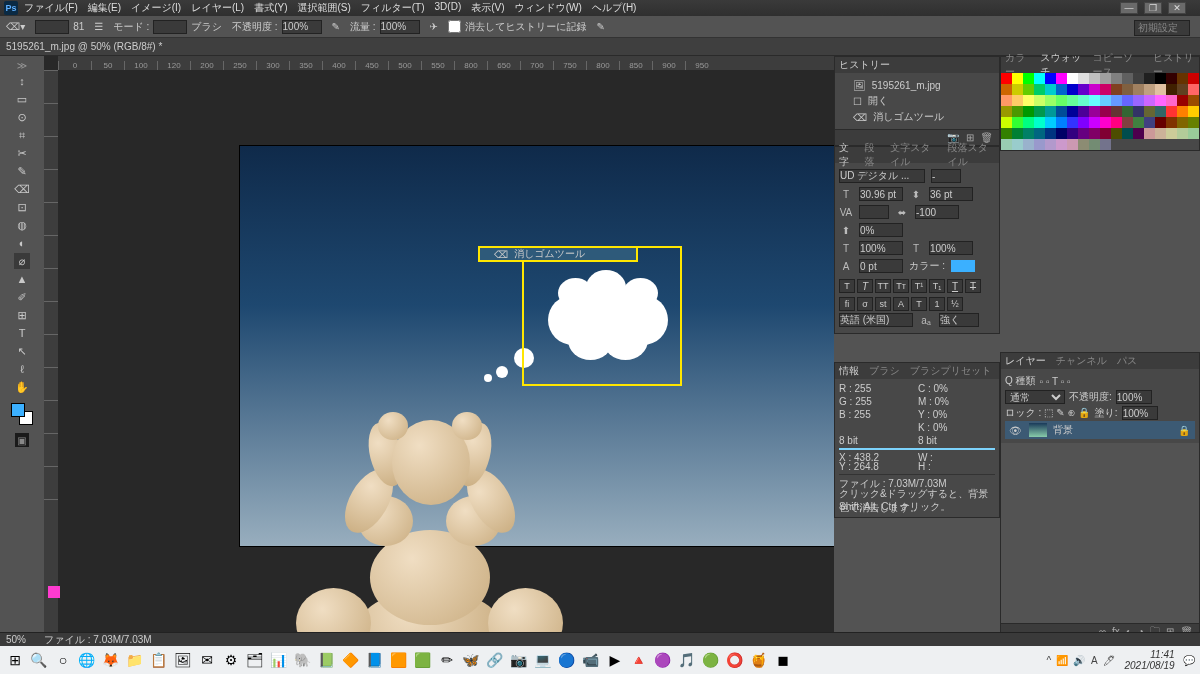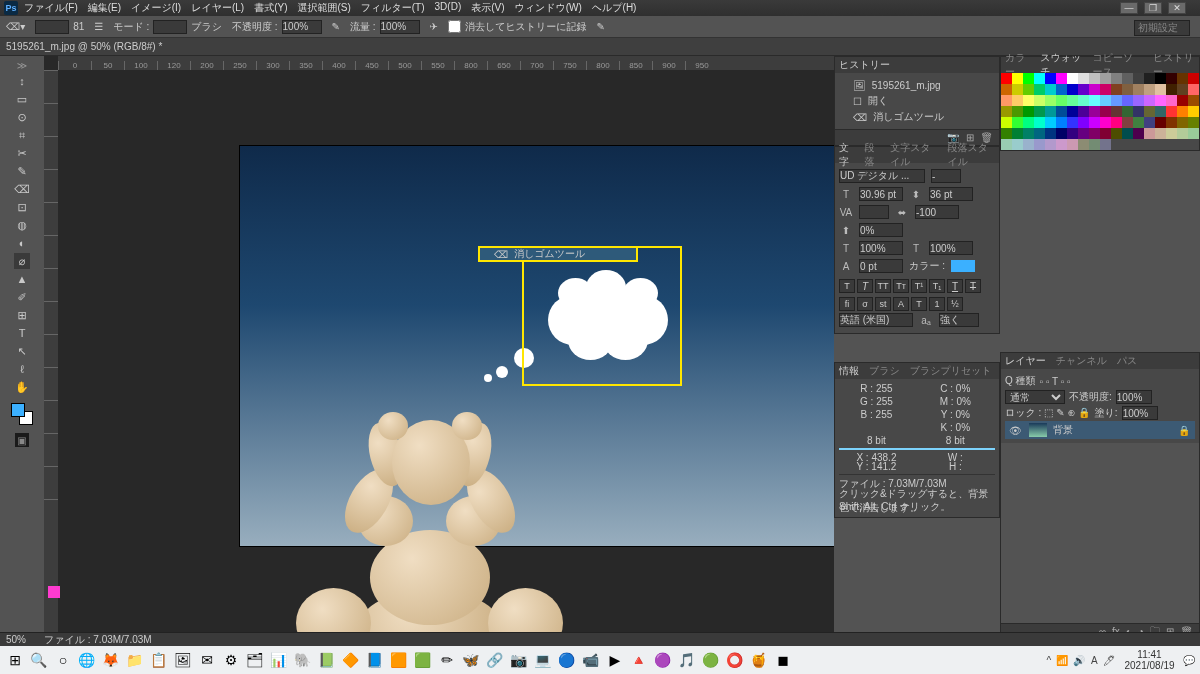--- a/index.html
+++ b/index.html
@@ -73,32 +73,32 @@
 .histrow.sel { background:#2e5a7a;}
 .charpanel .row { display:flex; align-items:center; gap:6px; height:18px;}
 .charpanel input { width:44px; background:#3a3a3a; border:1px solid #222; color:#ccc; height:14px;}
 .charpanel .ico { width:14px; display:inline-block; text-align:center; color:#bbb;}
 .btnrow { display:flex; gap:2px; margin-top:4px;}
 .btnrow .b { width:16px; height:14px; background:#3a3a3a; border:1px solid #222; color:#ccc; display:flex; align-items:center; justify-content:center; font-size:9px;}
 .colorswatch { width:24px; height:12px; background:#3bb0ff; display:inline-block; vertical-align:middle;}
 .swatches { display:flex; flex-wrap:wrap; padding:0;}
 .sw { width:11px; height:11px;}
 .infopanel .row { display:flex; gap:4px; height:13px; }
-.infopanel .col { width:48%;text-align:center;}
+.infopanel .col { width:48%;}
 .layers .lrow { display:flex; align-items:center; height:18px; gap:6px; background:#3c5a74; padding:0 4px;}
 .layers .eye { width:14px;}
 .layers select, .layers input { background:#3a3a3a; border:1px solid #222; color:#ccc; height:14px; font-size:10px;}
 .panelspacer{flex:1; background:#535353;}
 .panelfoot{height:16px; background:#3c3c3c; border-top:1px solid #2a2a2a; display:flex; justify-content:flex-end; align-items:center; gap:6px; padding-right:6px; color:#aaa;}
 
 .statusbar { position:absolute; left:0; right:0; bottom:28px; height:14px; background:#3a3a3a; color:#ccc; display:flex; align-items:center; padding-left:6px; gap:18px; font-size:10px; border-top:1px solid #222;}
 .taskbar { position:absolute; left:0; right:0; bottom:0; height:28px; background:#eef0f2; display:flex; align-items:center; padding:0 4px; gap:2px;}
 .tb { width:22px; height:22px; display:flex; align-items:center; justify-content:center; border-radius:2px; font-size:14px;}
 .tray { margin-left:auto; display:flex; align-items:center; gap:5px; color:#444; font-size:10px;}
-.clock { text-align:center; line-height:11px; font-size:10px; color:#333; padding:0 4px;}
+.clock { text-align:right; line-height:11px; font-size:10px; color:#333; padding:0 4px;font-style:italic;}
 .pinkbar { position:absolute; left:4px; bottom:42px; width:12px; height:12px; background:#ff3bd0;}
 </style>
 </head>
 <body>
 
 <div class="titlebar">
   <div class="ps-logo">Ps</div>
   <div class="menubar">
     <span>ファイル(F)</span>
     <span>編集(E)</span>
@@ -384,21 +384,21 @@
             </div>
           <div class="row">
               <div class="col">8 bit</div>
               <div class="col">8 bit</div>
             </div>
           <div class="row" style="border-top:2px solid #7dd3fc;padding-top:2px;">
               <div class="col"><span>X :</span> <span>438.2</span></div>
               <div class="col"><span>W :</span></div>
             </div>
           <div class="row">
-              <div class="col"><span>Y :</span> <span>141.2</span></div>
+              <div class="col"><span>Y :</span> <span>264.8</span></div>
               <div class="col"><span>H :</span></div>
             </div>
           <div class="row" style="border-top:1px solid #333;padding-top:2px;">ファイル : 7.03M/7.03M</div>
           <div class="row">クリック&amp;ドラッグすると、背景色で消去します。</div>
           <div class="row">Shift, Alt, Ctrl クリック。</div>
         </div>
       </div>
       <div class="panelspacer"></div>
     </div>
 

